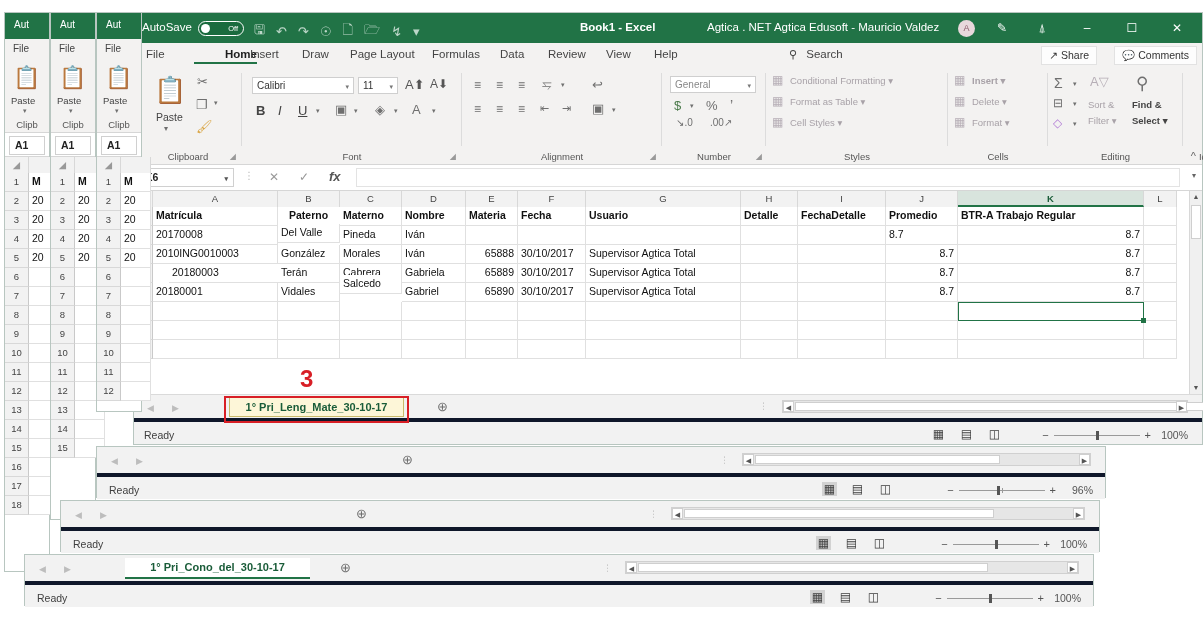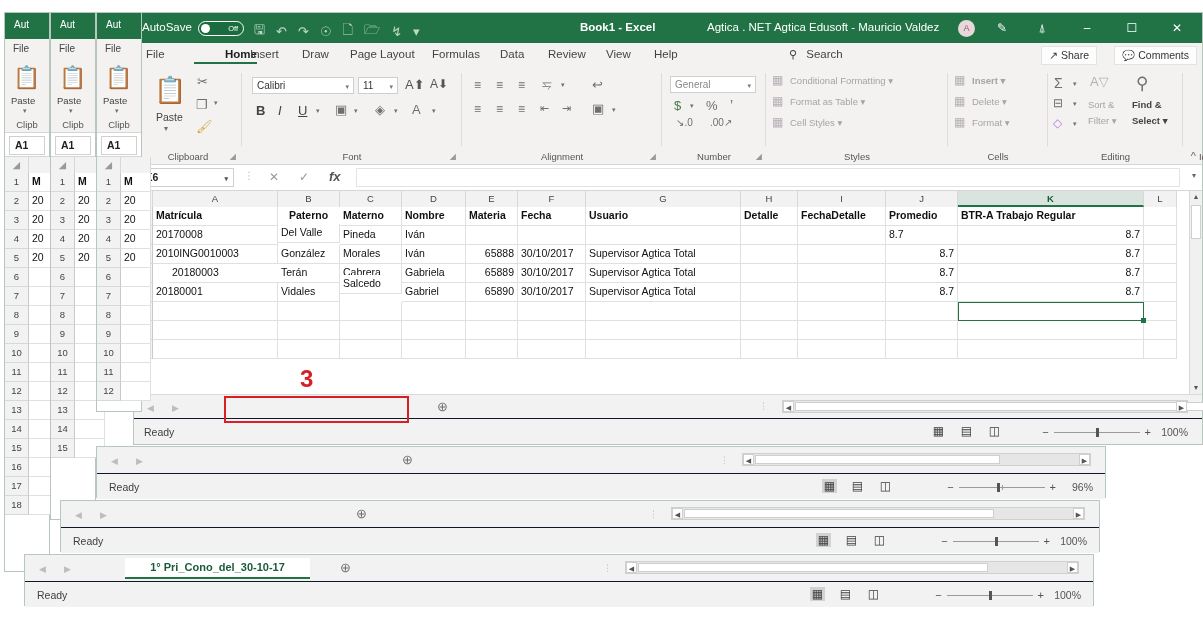--- a/index.html
+++ b/index.html
@@ -111,21 +111,21 @@
   .tabbar { position:absolute; left:0; right:0; background:#f2f2f2; border-top:1px solid #dadada; }
   .nav-arrows { position:absolute; display:flex; gap:18px; color:#bdbdbd; font-size:9px; }
   .sheettab {
     position:absolute; background:#ffffff; border-bottom:2.5px solid #217346;
     font-size:11px; font-weight:bold; color:#1a5c39; white-space:nowrap;
     text-align:center; line-height:19px;
   }
   .addsheet { position:absolute; font-size:13px; color:#707070; }
 
   
-  .status { position:absolute; left:0; right:0; background:#f2f2f2; border-top:1px solid #0f172a; }
+  .status { position:absolute; left:0; right:0; background:#f2f2f2; border-top:4px solid #0f172a; }
   .status-ready { position:absolute; font-size:10.5px; color:#404040; }
   .viewbtns { position:absolute; display:flex; gap:13px; font-size:12px; color:#404040; }
   .viewbtns .vb { width:15px; text-align:center; }
   .viewbtns .vb.on { background:#d2d2d2; }
   .zoomwrap { position:absolute; display:flex; align-items:center; gap:5px; color:#555; font-size:11px; }
   .zoomtrack { position:relative; width:86px; height:1px; background:#9a9a9a; }
   .zoomthumb { position:absolute; top:-4px; width:3px; height:9px; background:#555; }
   .zoommid { position:absolute; top:-2px; left:50%; width:1px; height:5px; background:#9a9a9a; }
   .zoompct { font-size:10.5px; color:#555; width:32px; text-align:right; }
 
@@ -738,20 +738,21 @@
           <div class="arr" style="bottom:0">▼</div>
         </div>
       </div>
   </div>
 
   <div class="tabbar" style="bottom:26px; height:24px;">
     <div class="nav-arrows" style="left:13px; top:8px;">
       <span>◀</span>
       <span>▶</span>
     </div>
+    <div class="sheettab tab-highlight" style="left:95px; top:2px; width:175px; height:20px;">1° Pri_Leng_Mate_30-10-17</div>
     <div class="addsheet" style="left:303px; top:4px;">⊕</div>
     <div class="ico" style="left:625px; top:6px; font-size:9px; color:#bbb;">⋮</div>
     <div class="hscroll" style="left:648px; top:5px; right:14px;">
       <div class="arr" style="left:0;">◀</div>
       <div class="thumb" style="width:490px;"></div>
       <div class="arr" style="right:0;">▶</div>
     </div>
   </div>
 
   <div class="status" style="bottom:0; height:26px;">

